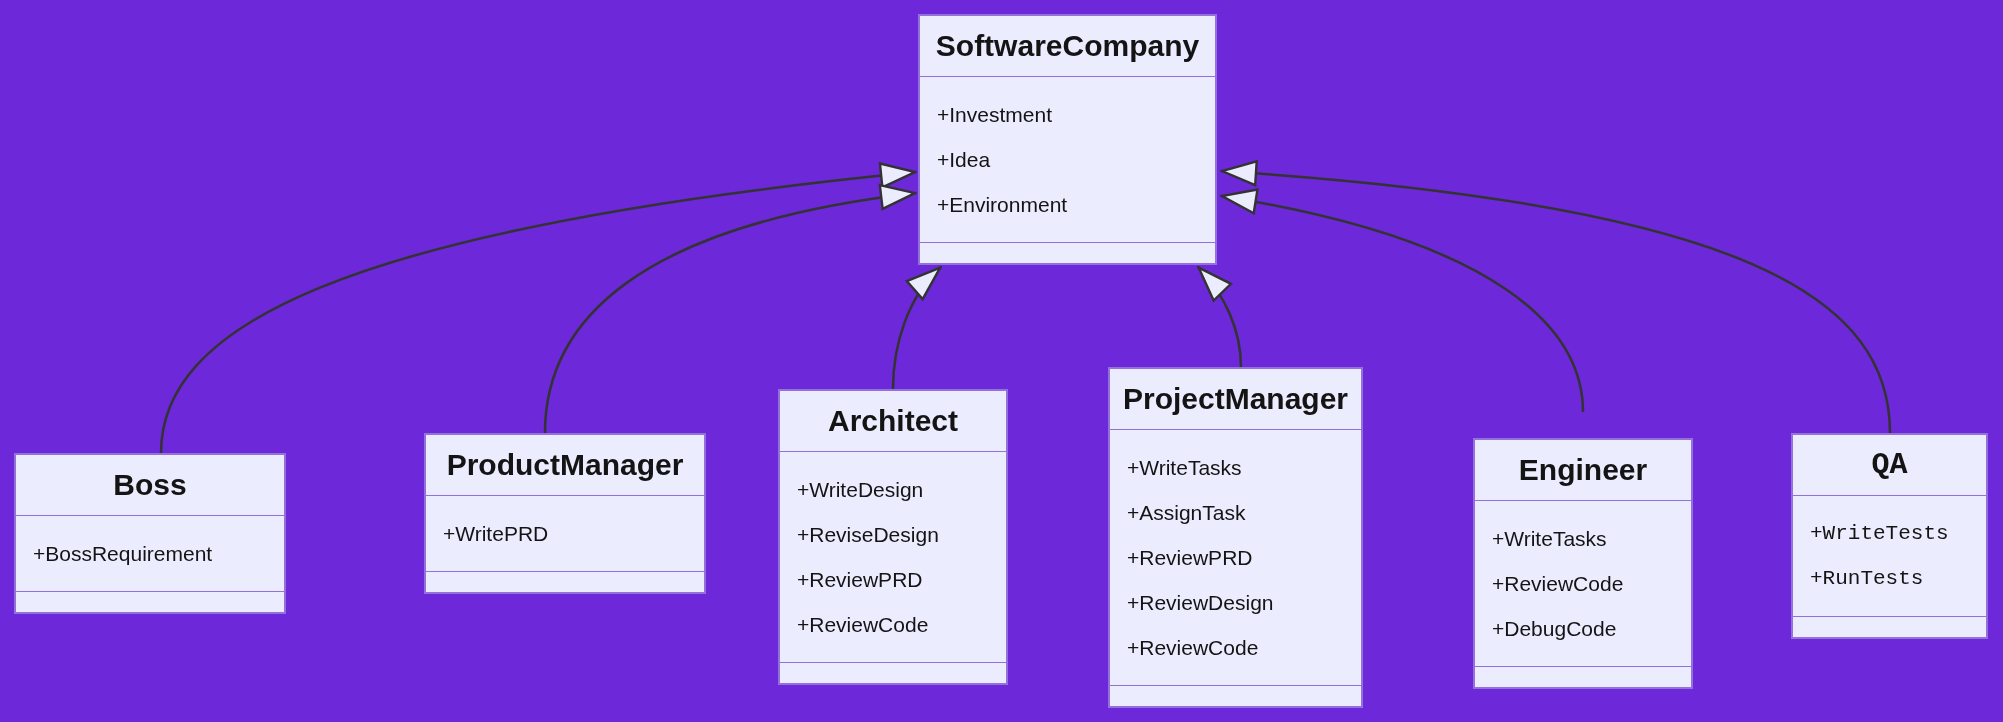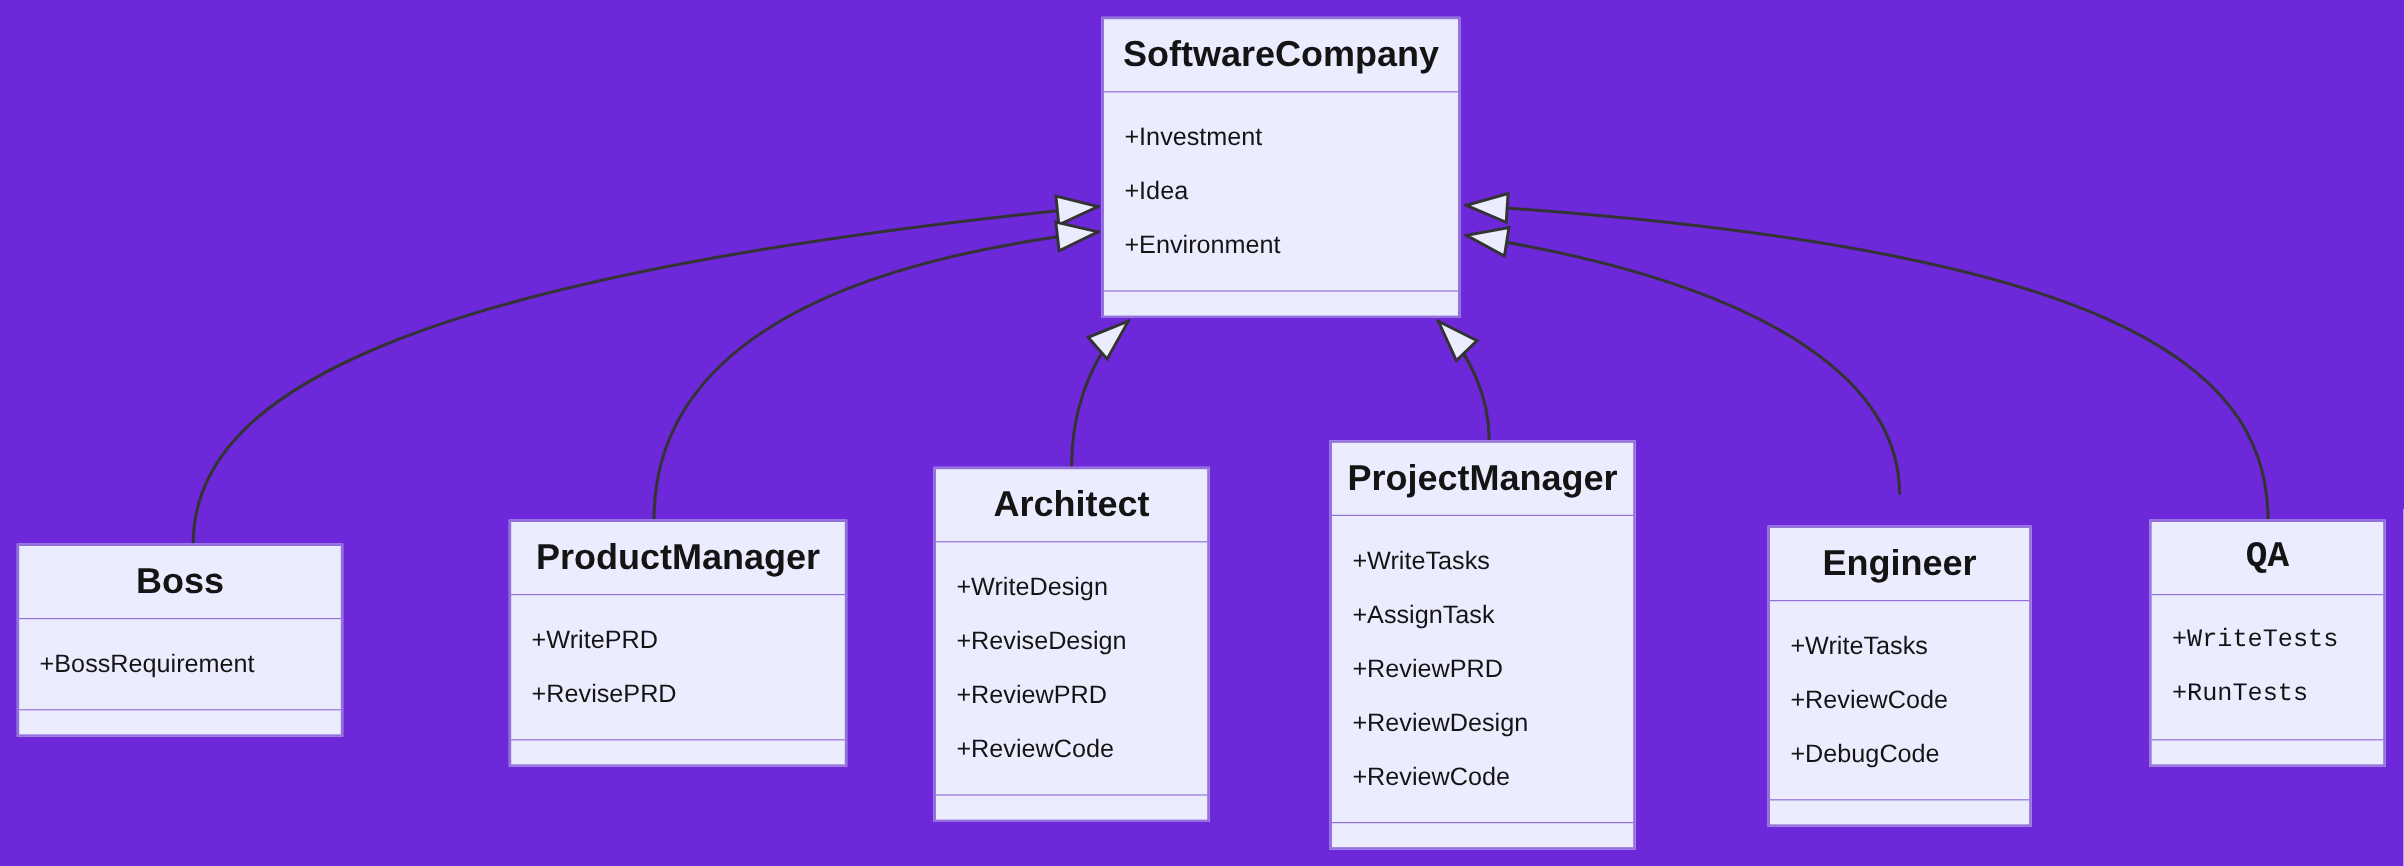--- a/index.html
+++ b/index.html
@@ -88,21 +88,20 @@
     <div class="class-attrs">
       <div class="attr-row">+BossRequirement</div>
     </div>
     <div class="class-methods"></div>
   </div>
 
   <div class="class-box" style="left:404px; top:433px; width:282px;margin-left:20px;">
     <div class="class-title">ProductManager</div>
     <div class="class-attrs">
       <div class="attr-row">+WritePRD</div>
-      <div class="attr-row">+RevisePRD</div>
     </div>
     <div class="class-methods"></div>
   </div>
 
   <div class="class-box" style="left:778px; top:389px; width:230px;">
     <div class="class-title">Architect</div>
     <div class="class-attrs">
       <div class="attr-row">+WriteDesign</div>
       <div class="attr-row">+ReviseDesign</div>
       <div class="attr-row">+ReviewPRD</div>

